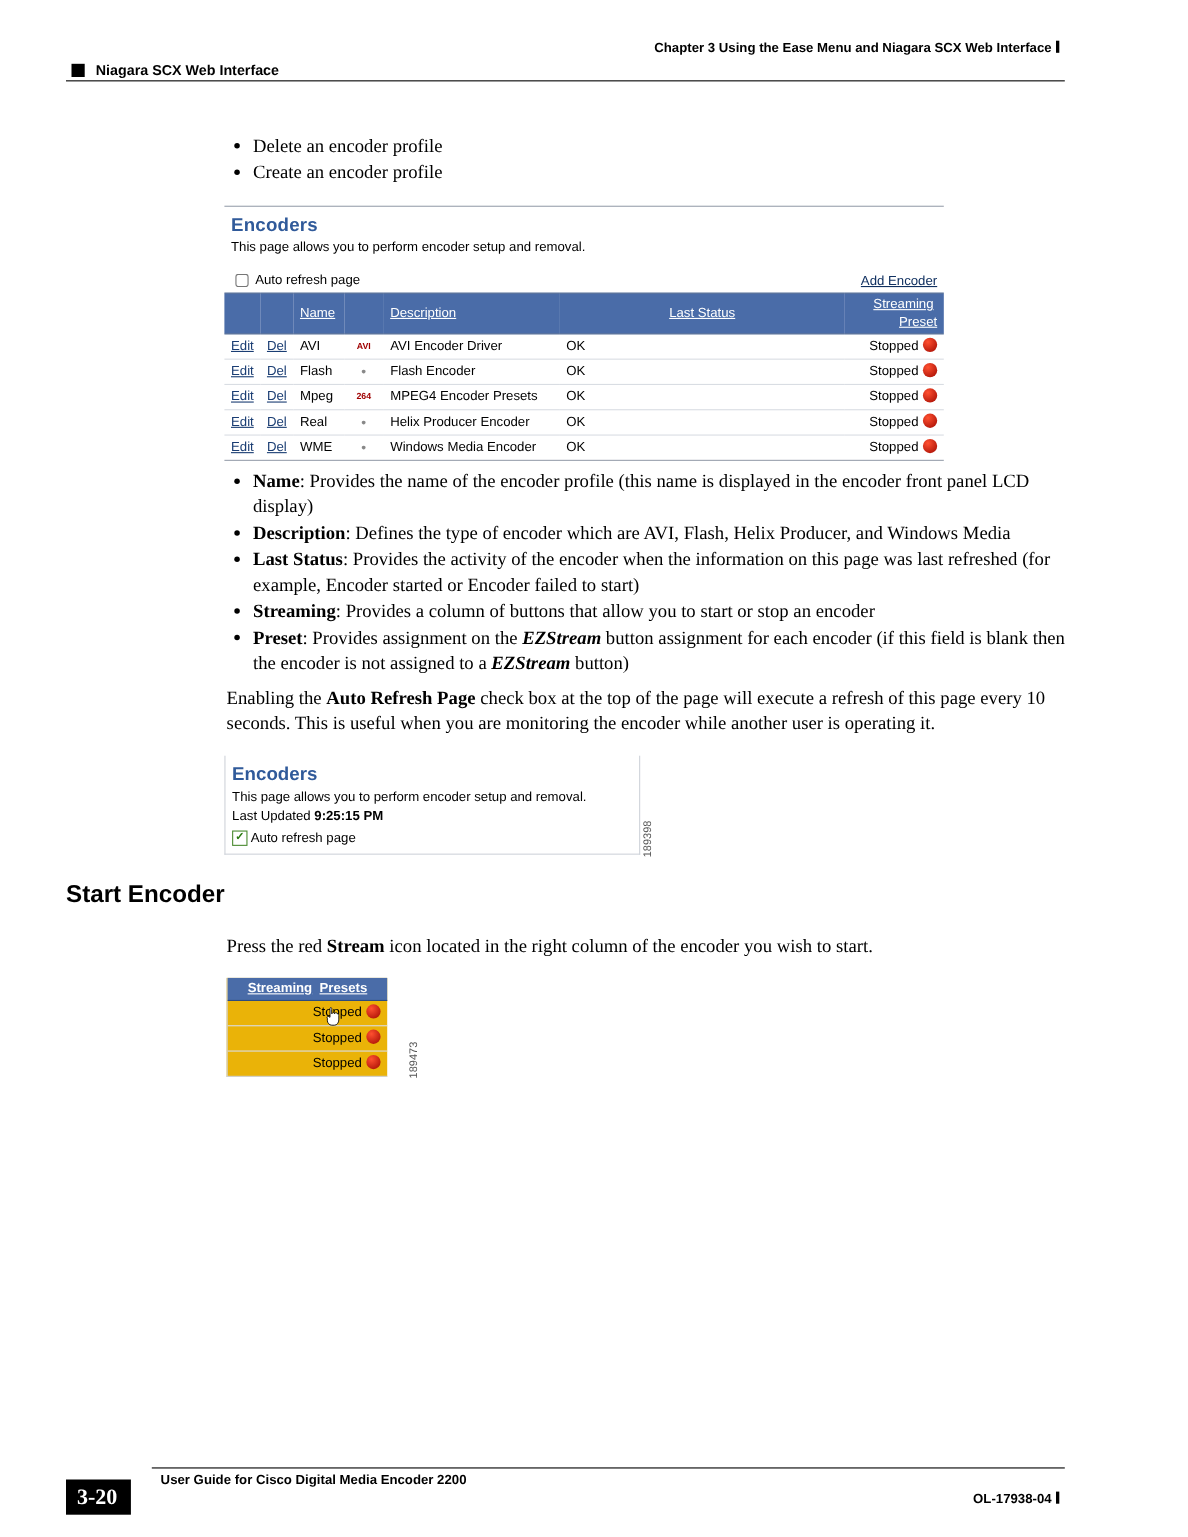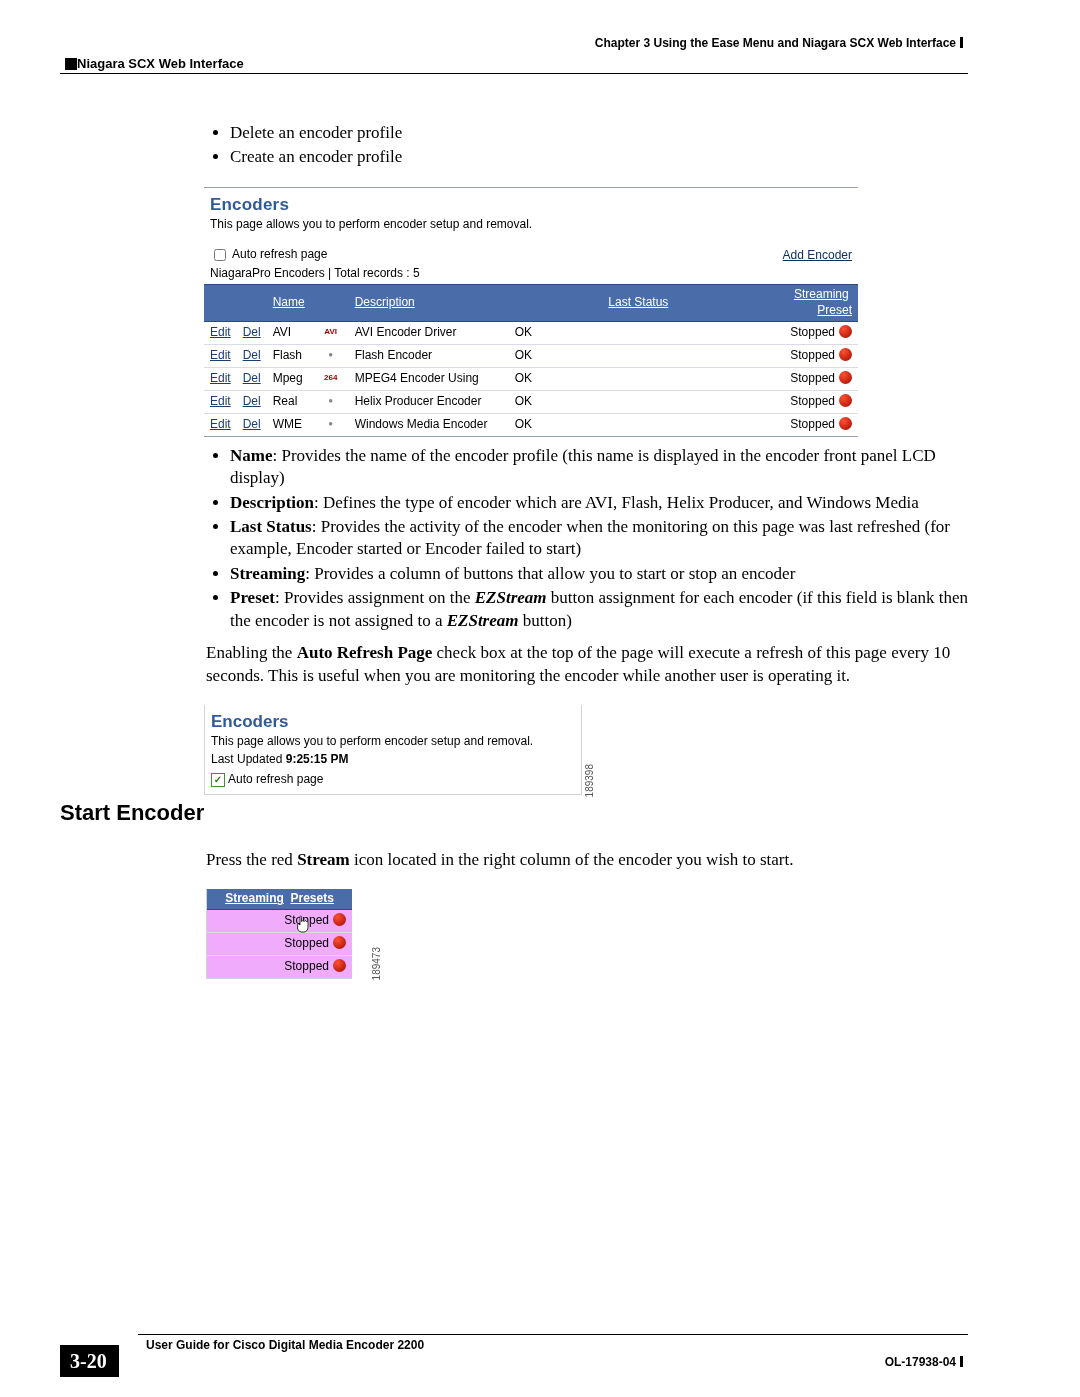--- a/index.html
+++ b/index.html
@@ -39,20 +39,21 @@
   }
   .runhead-left {
     position: absolute;
     top: 56px;
     left: 65px;
     font-family: Arial, Helvetica, sans-serif;
     font-weight: bold;
     font-size: 13px;
     display: flex;
     align-items: center;
+    gap: 10px;
   }
   .runhead-left .sq {
     width: 12px;
     height: 12px;
     background: #000;
   }
   .rule-top {
     position: absolute;
     left: 60px;
     right: 60px;
@@ -209,21 +210,21 @@
   }
 
   
   .shot3-wrap { position:relative; width:175px; margin: 18px 0 0 0; }
   .shot3 {
     width: 145px;
     font-family: Tahoma, Arial, sans-serif;
     font-size: 12px;
     border-left: 1px solid #cfd3da;
     border-bottom: 1px solid #cfd3da;
-    background:#f0abfc;
+    background:#eab308;
   }
   .shot3 table { width:100%; border-collapse: collapse;}
   .shot3 thead th {
     background:#4A6CA8;
     color:#fff;
     font-size:12px;
     text-align:center;
     padding:2px 4px;
     border-bottom:1px solid #2b4b80;
   }
@@ -310,21 +311,20 @@
     <div class="shot1">
       <div class="enc-title">Encoders</div>
       <div class="enc-sub">This page allows you to perform encoder setup and removal.</div>
       <div class="enc-bar">
         <div class="left">
           <input type="checkbox" style="">
           <span>Auto refresh page</span>
         </div>
         <a class="addenc">Add Encoder</a>
       </div>
-      <div class="enc-count">NiagaraPro Encoders | Total records : 5</div>
       <table>
         <colgroup>
           <col style="width:32px">
             <col style="width:30px">
             <col style="width:46px">
           <col style="width:26px">
             <col style="width:160px">
             <col>
             <col style="width:90px">
         </colgroup>
@@ -359,21 +359,21 @@
               <td><span class="badge" style="color:#888">●</span></td>
               <td>Flash Encoder</td>
               <td>OK</td>
               <td class="stream"><span class="lbl">Stopped</span><span class="iconball red"></span></td>
             </tr>
             <tr>
               <td><a class="act">Edit</a></td>
               <td><a class="act">Del</a></td>
               <td>Mpeg</td>
               <td><span class="badge">264</span></td>
-              <td>MPEG4 Encoder Using</td>
+              <td>MPEG4 Encoder Presets</td>
               <td>OK</td>
               <td class="stream"><span class="lbl">Stopped</span><span class="iconball red"></span></td>
             </tr>
             <tr>
               <td><a class="act">Edit</a></td>
               <td><a class="act">Del</a></td>
               <td>Real</td>
               <td><span class="badge" style="color:#888">●</span></td>
               <td>Helix Producer Encoder</td>
               <td>OK</td>
@@ -389,21 +389,21 @@
               <td class="stream"><span class="lbl">Stopped</span><span class="iconball red"></span></td>
             </tr>
           </tbody>
       </table>
     </div>
 
 
     <ul class="simple nested-desc">
       <li><span class="term">Name</span><span>: Provides the name of the encoder profile (this name is displayed in the encoder front panel LCD display)</span></li>
       <li><span class="term">Description</span><span>: Defines the type of encoder which are AVI, Flash, Helix Producer, and Windows Media</span></li>
-      <li><span class="term">Last Status</span><span>: Provides the activity of the encoder when the monitoring on this page was last refreshed (for example, Encoder started or Encoder failed to start)</span></li>
+      <li><span class="term">Last Status</span><span>: Provides the activity of the encoder when the information on this page was last refreshed (for example, Encoder started or Encoder failed to start)</span></li>
       <li><span class="term">Streaming</span><span>: Provides a column of buttons that allow you to start or stop an encoder</span></li>
       <li>
         <span class="term">Preset</span><span>: Provides assignment on the </span><b><i>EZStream</i></b><span> button assignment for each encoder (if this field is blank then the encoder is not assigned to a </span><b><i>EZStream</i></b><span> button)</span>
       </li>
     </ul>
 
     <p>
       <span>Enabling the </span><b>Auto Refresh Page</b><span> check box at the top of the page will execute a refresh of this page every 10 seconds. This is useful when you are monitoring the encoder while another user is operating it.</span>
     </p>
 

